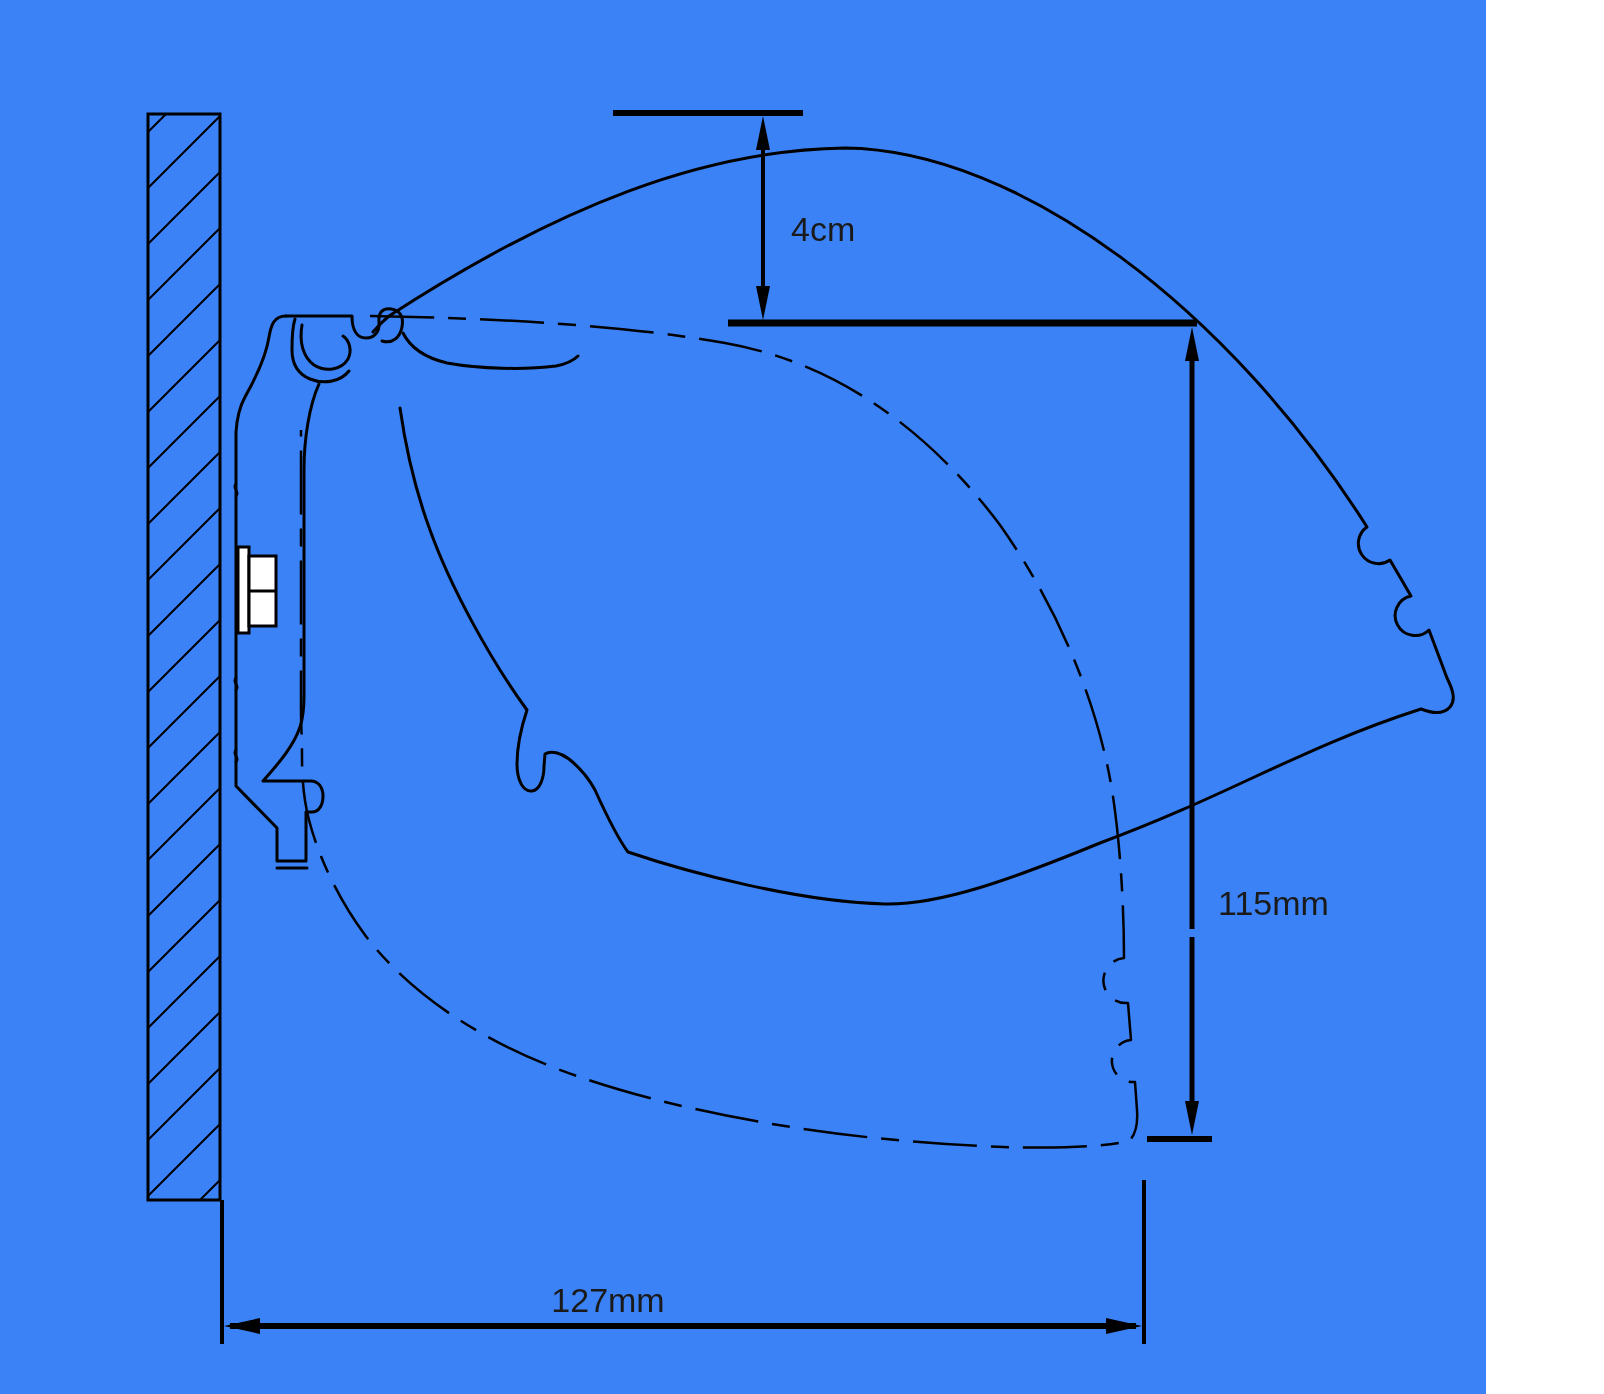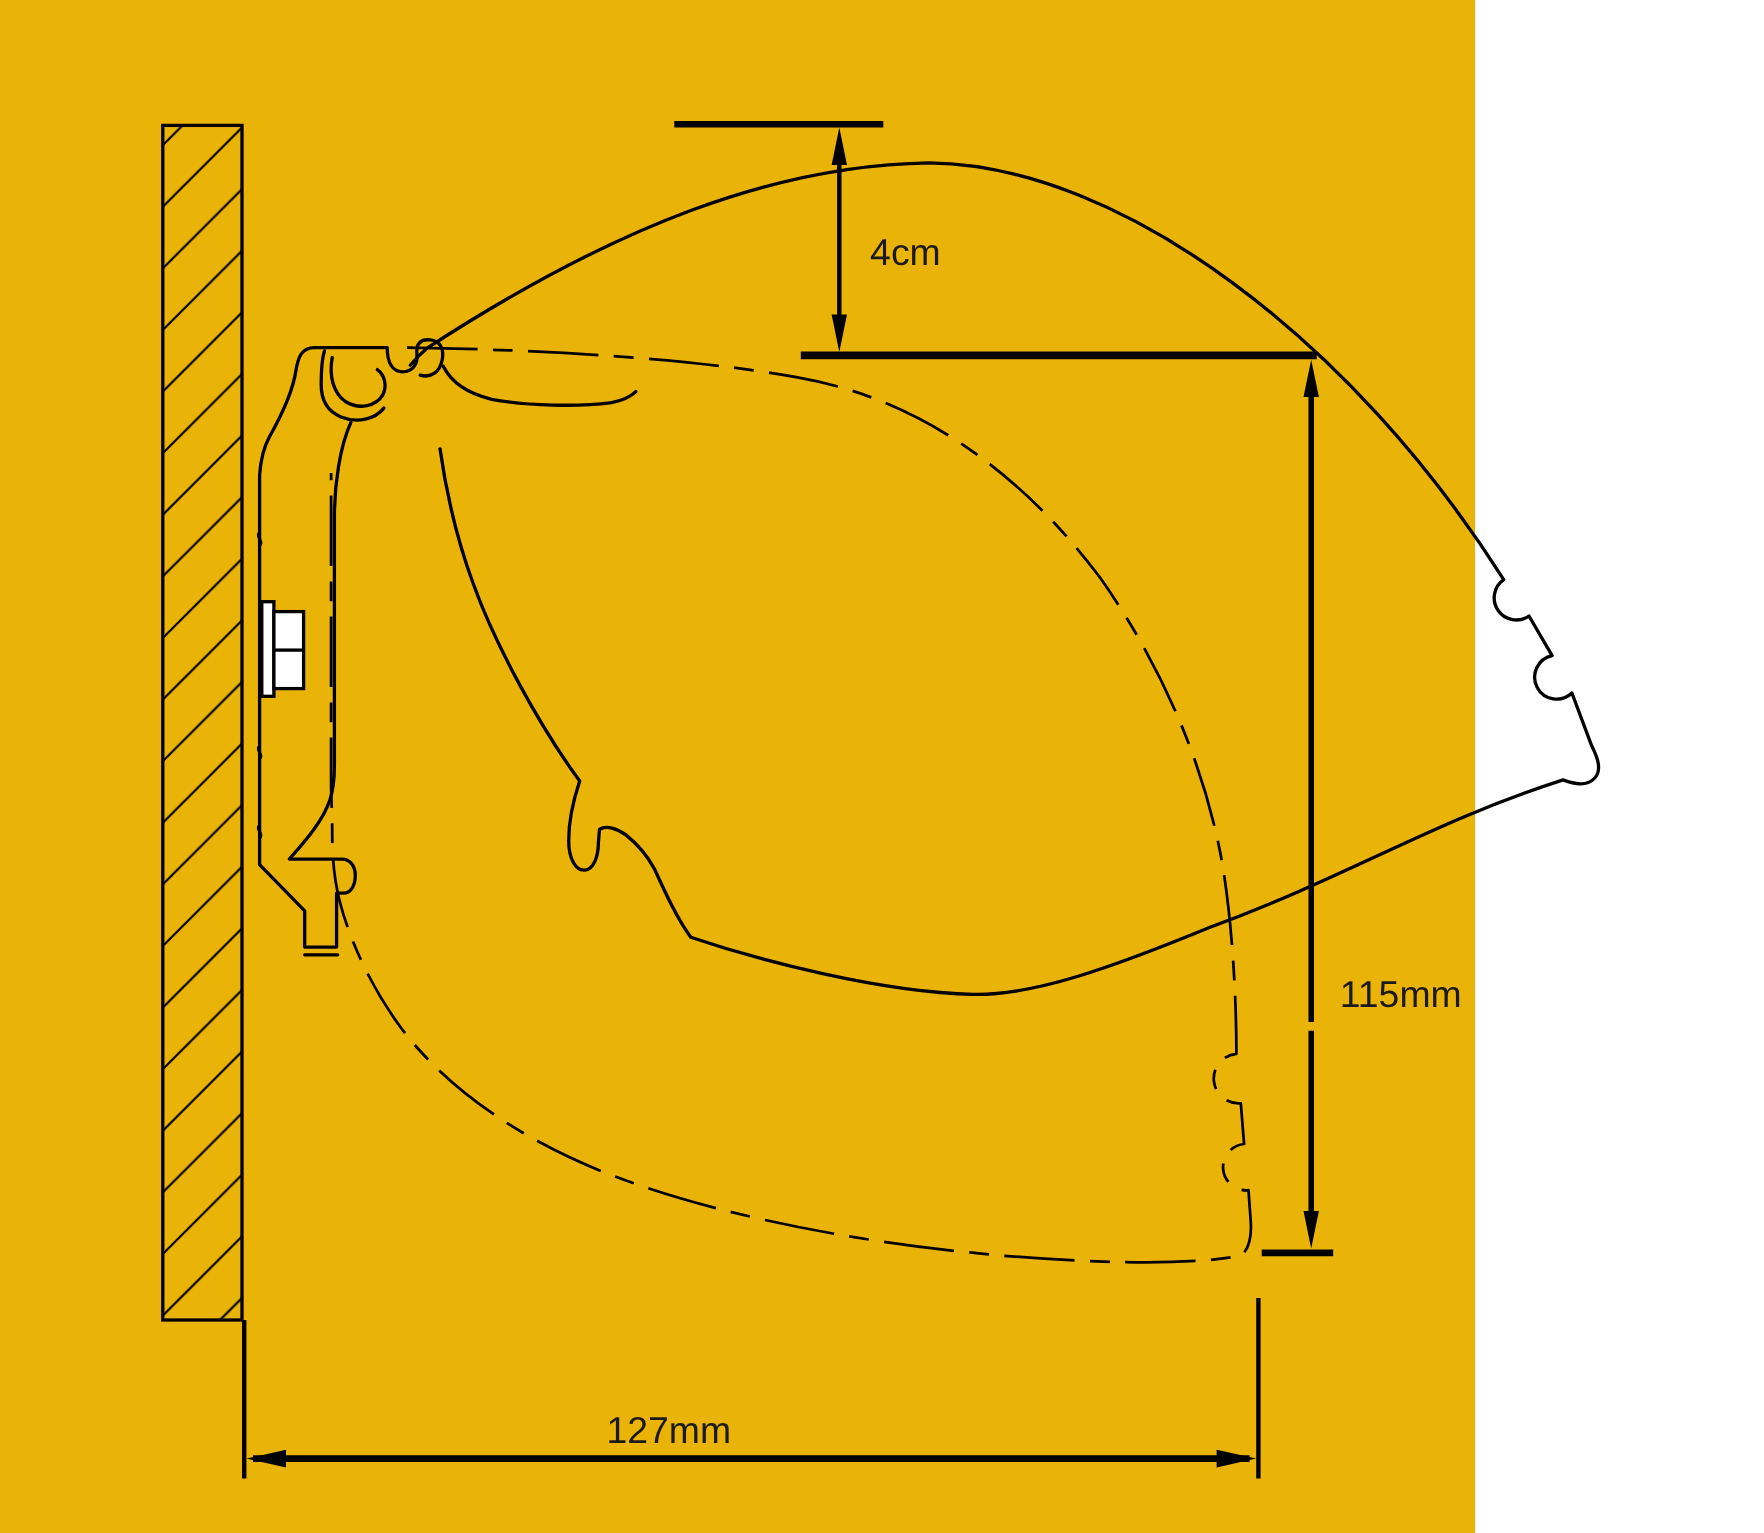--- a/index.html
+++ b/index.html
@@ -6,23 +6,23 @@
     margin: 0;
     padding: 0;
     background: #ffffff;
     width: 1604px;
     height: 1394px;
     overflow: hidden;
     font-family: "Liberation Sans", sans-serif;
   }
   .drawing-wrap {
     position: relative;
-    width: 1341px;
+    width: 1486px;
     height: 1394px;
-    background: #eab308;
+    background: #3b82f6;
   }
   svg { display: block; }
   text.dim-label {
     font-family: "Liberation Sans", sans-serif;
     fill: #1a1a1a;
   }
 </style>
 </head>
 <body>
 

